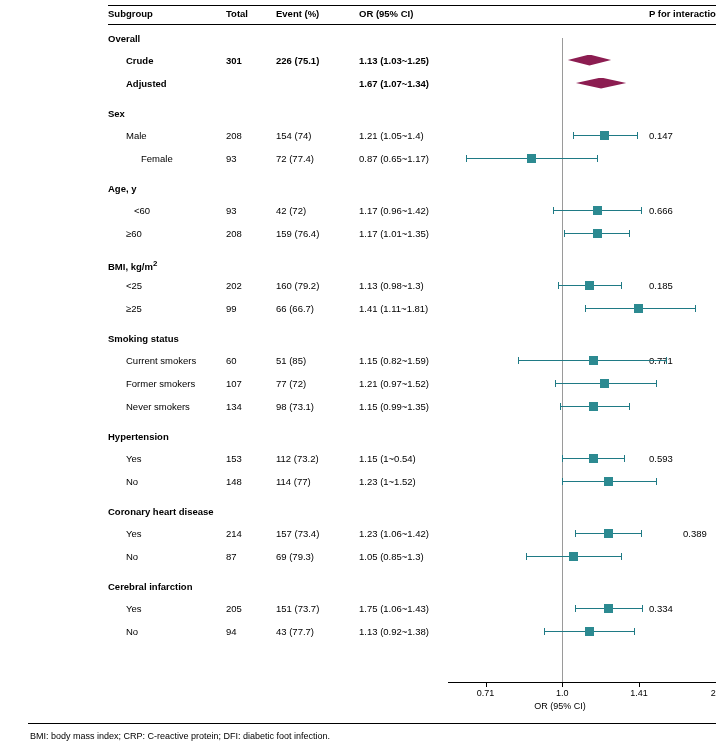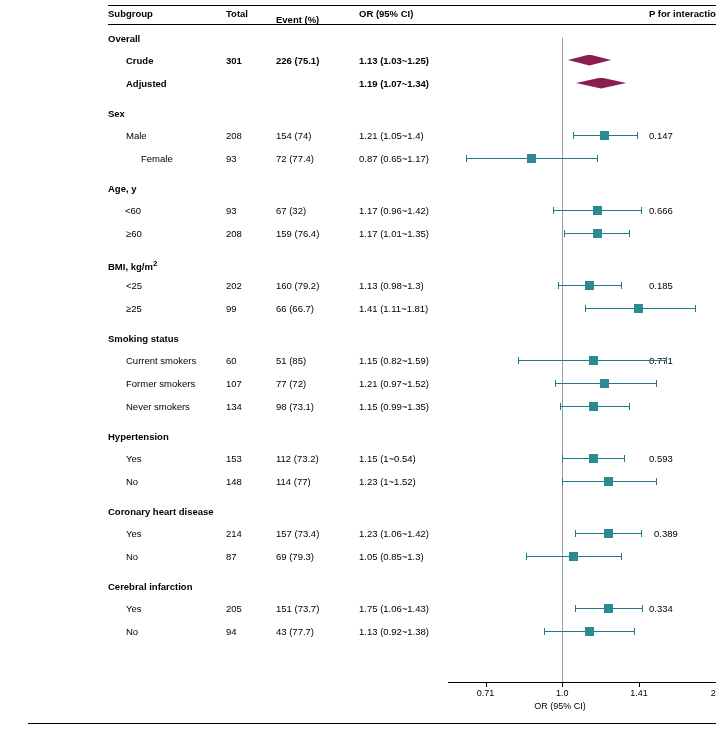--- a/index.html
+++ b/index.html
@@ -97,55 +97,55 @@
 </style>
 </head>
 <body>
 
 <div id="forest">
     <div class="hdr-rule-top" style="left: 80px; top: 5px; width: 620px;"></div>
     <div class="hdr-rule-bot" style="left: 80px; top: 24px; width: 620px;"></div>
     <div class="foot-rule" style="left: 0px; top: 723px; width: 716px;"></div>
     <div class="hdr" style="left: 80px; top: 8px;">Subgroup</div>
     <div class="hdr" style="left: 198px; top: 8px;">Total</div>
-    <div class="hdr" style="left: 248px; top: 14px;">Event (%)</div>
+    <div class="hdr" style="left: 248px; top: 8px;">Event (%)</div>
     <div class="hdr" style="left: 331px; top: 8px;">OR (95% CI)</div>
     <div class="hdr" style="left: 621px; top: 8px;">P for interaction</div>
     <div class="ref-line" style="left: 534.173px; top: 38px; height: 644px;"></div>
     <div class="cell bold" style="left: 80px; top: 33px;">Overall</div>
     <div class="cell bold" style="left: 98px; top: 55px;">Crude</div>
     <div class="cell bold" style="left: 198px; top: 55px;">301</div>
     <div class="cell bold" style="left: 248px; top: 55px;">226 (75.1)</div>
     <div class="cell bold" style="left: 331px; top: 55px;">1.13 (1.03~1.25)</div>
     <div class="diamond" style="left: 539.855px; top: 54.5px; width: 43.2673px; height: 11px; clip-path: polygon(0% 50%, 50% 0%, 100% 50%, 50% 100%); background: rgb(140, 29, 81);"></div>
     <div class="cell bold" style="left: 98px; top: 78px;">Adjusted</div>
-    <div class="cell bold" style="left: 331px; top: 78px;">1.19 (1.07~1.34)</div>
+    <div class="cell bold" style="left: 331px; top: 78px;">1.67 (1.07~1.34)</div>
     <div class="diamond" style="left: 547.907px; top: 77.5px; width: 50.2913px; height: 11px; clip-path: polygon(0% 50%, 50% 0%, 100% 50%, 50% 100%); background: rgb(140, 29, 81);"></div>
     <div class="cell bold" style="left: 80px; top: 108px;">Sex</div>
     <div class="cell" style="left: 98px; top: 130px;">Male</div>
     <div class="cell" style="left: 198px; top: 130px;">208</div>
     <div class="cell" style="left: 248px; top: 130px;">154 (74)</div>
     <div class="cell" style="left: 331px; top: 130px;">1.21 (1.05~1.4)</div>
     <div class="cell" style="left: 621px; top: 130px;">0.147</div>
     <div class="ci-line" style="left: 545.077px; top: 135px; width: 64.2987px; background: rgb(31, 122, 133);"></div>
     <div class="ci-cap" style="left: 545.077px; top: 132px; height: 7px; background: rgb(31, 122, 133);"></div>
     <div class="ci-cap" style="left: 609.376px; top: 132px; height: 7px; background: rgb(31, 122, 133);"></div>
     <div class="box" style="left: 572.277px; top: 130.5px; background: rgb(44, 138, 145);"></div>
     <div class="cell" style="left: 98px; top: 153px; padding-left: 15px;">Female</div>
     <div class="cell" style="left: 198px; top: 153px;">93</div>
     <div class="cell" style="left: 248px; top: 153px;">72 (77.4)</div>
     <div class="cell" style="left: 331px; top: 153px;">0.87 (0.65~1.17)</div>
     <div class="ci-line" style="left: 437.89px; top: 158px; width: 131.374px; background: rgb(31, 122, 133);"></div>
     <div class="ci-cap" style="left: 437.89px; top: 155px; height: 7px; background: rgb(31, 122, 133);"></div>
     <div class="ci-cap" style="left: 569.264px; top: 155px; height: 7px; background: rgb(31, 122, 133);"></div>
     <div class="box" style="left: 498.547px; top: 153.5px; background: rgb(44, 138, 145);"></div>
     <div class="cell bold" style="left: 80px; top: 183px;">Age, y</div>
-    <div class="cell" style="left: 97px; top: 205px;">&lt;60</div>
+    <div class="cell" style="left: 106px; top: 205px;">&lt;60</div>
     <div class="cell" style="left: 198px; top: 205px;">93</div>
-    <div class="cell" style="left: 248px; top: 205px;">67 (32)</div>
+    <div class="cell" style="left: 248px; top: 205px;">42 (72)</div>
     <div class="cell" style="left: 331px; top: 205px;">1.17 (0.96~1.42)</div>
     <div class="cell" style="left: 621px; top: 205px;">0.666</div>
     <div class="ci-line" style="left: 525.049px; top: 210px; width: 87.4979px; background: rgb(31, 122, 133);"></div>
     <div class="ci-cap" style="left: 525.049px; top: 207px; height: 7px; background: rgb(31, 122, 133);"></div>
     <div class="ci-cap" style="left: 612.546px; top: 207px; height: 7px; background: rgb(31, 122, 133);"></div>
     <div class="box" style="left: 564.764px; top: 205.5px; background: rgb(44, 138, 145);"></div>
     <div class="cell" style="left: 98px; top: 228px;">≥60</div>
     <div class="cell" style="left: 198px; top: 228px;">208</div>
     <div class="cell" style="left: 248px; top: 228px;">159 (76.4)</div>
     <div class="cell" style="left: 331px; top: 228px;">1.17 (1.01~1.35)</div>
@@ -213,21 +213,21 @@
     <div class="cell" style="left: 331px; top: 476px;">1.23 (1~1.52)</div>
     <div class="ci-line" style="left: 534.173px; top: 481px; width: 93.5843px; background: rgb(31, 122, 133);"></div>
     <div class="ci-cap" style="left: 534.173px; top: 478px; height: 7px; background: rgb(31, 122, 133);"></div>
     <div class="ci-cap" style="left: 627.757px; top: 478px; height: 7px; background: rgb(31, 122, 133);"></div>
     <div class="box" style="left: 575.941px; top: 476.5px; background: rgb(44, 138, 145);"></div>
     <div class="cell bold" style="left: 80px; top: 506px;">Coronary heart disease</div>
     <div class="cell" style="left: 98px; top: 528px;">Yes</div>
     <div class="cell" style="left: 198px; top: 528px;">214</div>
     <div class="cell" style="left: 248px; top: 528px;">157 (73.4)</div>
     <div class="cell" style="left: 331px; top: 528px;">1.23 (1.06~1.42)</div>
-    <div class="cell" style="left: 626px; top: 528px;">0.389</div>
+    <div class="cell" style="left: 655px; top: 528px;">0.389</div>
     <div class="ci-line" style="left: 547.196px; top: 533px; width: 65.3505px; background: rgb(31, 122, 133);"></div>
     <div class="ci-cap" style="left: 547.196px; top: 530px; height: 7px; background: rgb(31, 122, 133);"></div>
     <div class="ci-cap" style="left: 612.546px; top: 530px; height: 7px; background: rgb(31, 122, 133);"></div>
     <div class="box" style="left: 575.941px; top: 528.5px; background: rgb(44, 138, 145);"></div>
     <div class="cell" style="left: 98px; top: 551px;">No</div>
     <div class="cell" style="left: 198px; top: 551px;">87</div>
     <div class="cell" style="left: 248px; top: 551px;">69 (79.3)</div>
     <div class="cell" style="left: 331px; top: 551px;">1.05 (0.85~1.3)</div>
     <div class="ci-line" style="left: 497.849px; top: 556px; width: 94.9639px; background: rgb(31, 122, 133);"></div>
     <div class="ci-cap" style="left: 497.849px; top: 553px; height: 7px; background: rgb(31, 122, 133);"></div>
@@ -254,13 +254,14 @@
     <div class="axis-line" style="left: 420px; top: 682px; width: 280px; height: 1px;"></div>
     <div class="tick" style="left: 457.624px; top: 683px;"></div>
     <div class="ticklbl" style="left: 439.624px; top: 688px; width: 36px;">0.71</div>
     <div class="tick" style="left: 534.173px; top: 683px;"></div>
     <div class="ticklbl" style="left: 516.173px; top: 688px; width: 36px;">1.0</div>
     <div class="tick" style="left: 610.967px; top: 683px;"></div>
     <div class="ticklbl" style="left: 592.967px; top: 688px; width: 36px;">1.41</div>
     <div class="tick" style="left: 689.095px; top: 683px;"></div>
     <div class="ticklbl" style="left: 671.095px; top: 688px; width: 36px;">2.0</div>
     <div class="axis-title" style="left: 506.173px; top: 701px;">OR (95% CI)</div>
+    <div class="footnote" style="left: 2px; top: 731px;">BMI: body mass index; CRP: C-reactive protein; DFI: diabetic foot infection.</div>
   </div>
 
 </body></html>

